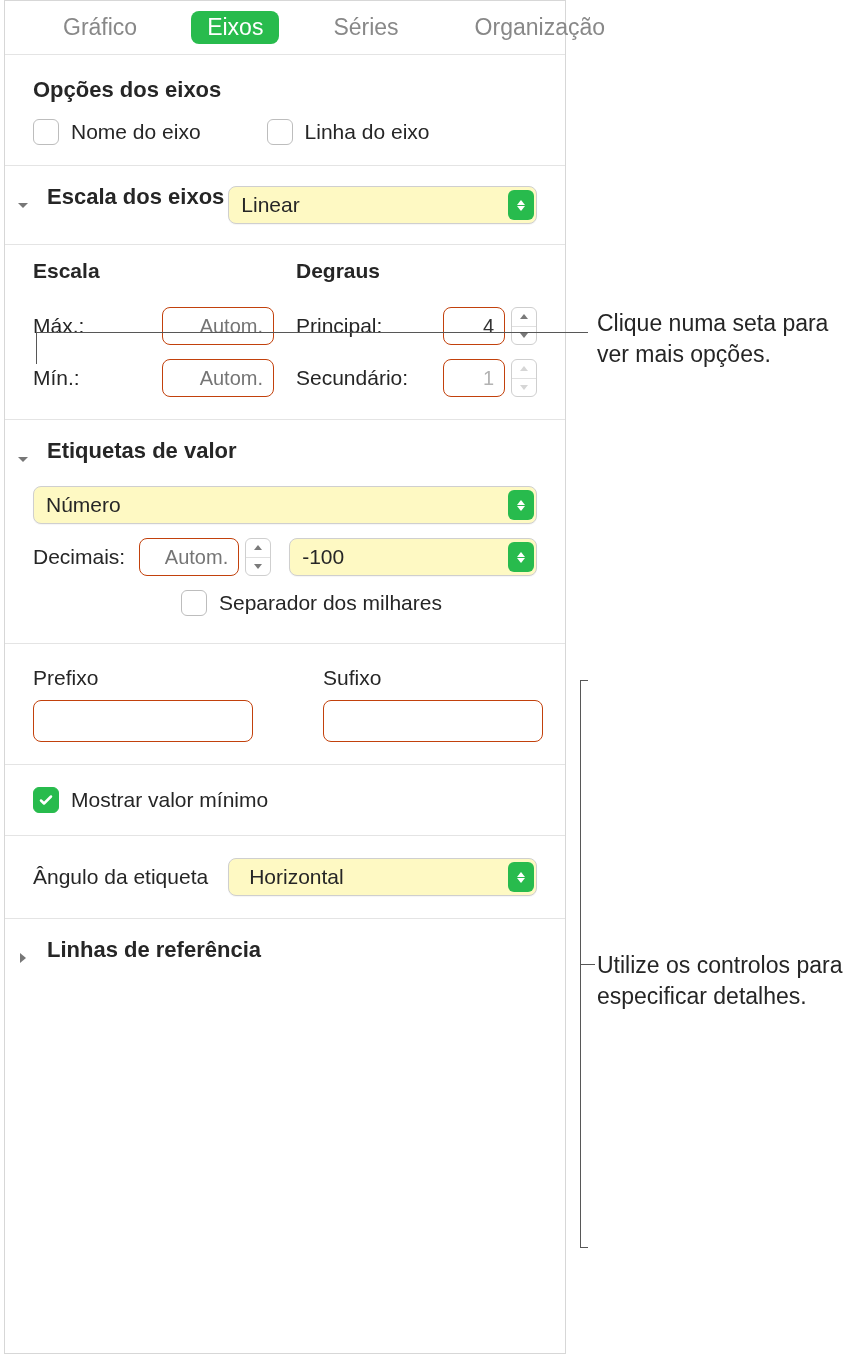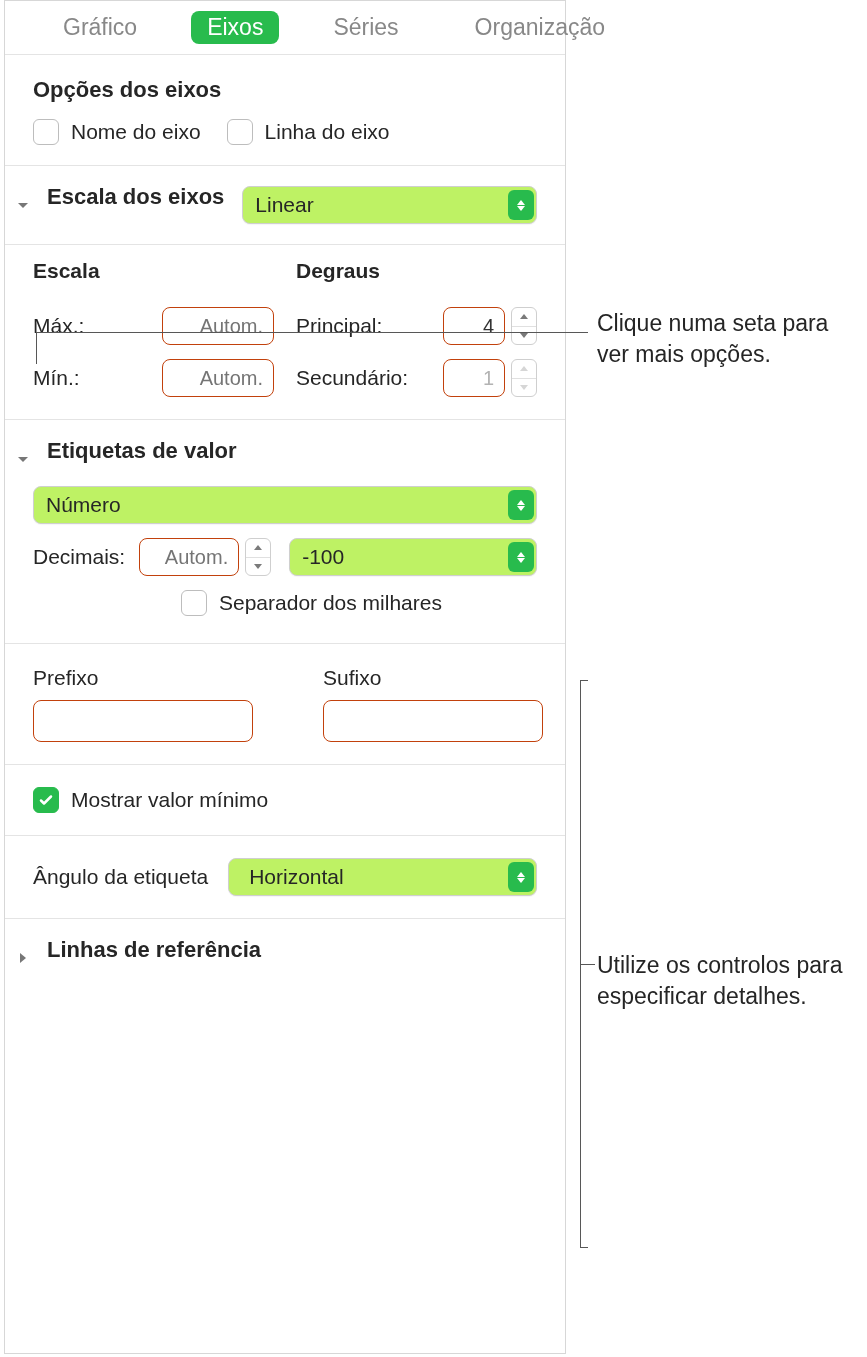--- a/index.html
+++ b/index.html
@@ -33,38 +33,38 @@
     display: inline-flex; background: #ededed; border-radius: 10px;
     padding: 2px;
   }
   .seg .btn {
     padding: 7px 18px; border-radius: 9px; color: #3a3a3a; font-size: 21px;
     cursor: pointer;
   }
   .seg .btn.on { background: #fff; box-shadow: 0 1px 2px rgba(0,0,0,.18); }
   .sect { padding: 22px 28px 20px 28px; border-bottom: 1px solid #e4e4e4; }
   .sect-h { font-weight: 700; font-size: 22px; margin-bottom: 16px; }
-  .chk-row { display: flex; gap: 26px; }
+  .chk-row { display: flex; gap: 66px; }
   .chk { display: inline-flex; align-items: center; gap: 12px; cursor: pointer; }
   .box {
     width: 26px; height: 26px; border: 1.5px solid #bdbdbd; border-radius: 6px;
     background: #fff; display: inline-flex; align-items: center; justify-content: center;
   }
   .box.on { background: #28bb4d; border-color: #28bb4d; }
   .box.on svg { display: block; }
   .box svg { display: none; }
   .disclosure {
     width: 20px; height: 20px; display: inline-flex; align-items: center; justify-content: center;
     margin-right: 14px; cursor: pointer; flex-shrink: 0;
   }
   .disclosure svg { fill: #777; }
   .rowline { display: flex; align-items: center; }
   .select {
     display: inline-flex; align-items: center; justify-content: space-between;
-    border: 1px solid #cfcfcf; border-radius: 8px; background: #bef264;
+    border: 1px solid #cfcfcf; border-radius: 8px; background: #fef9c3;
     height: 38px; padding-left: 12px; padding-right: 2px; cursor: pointer;
     box-shadow: 0 1px 1px rgba(0,0,0,.04);
   }
   .select .arrows {
     width: 26px; height: 30px; background: #28bb4d; border-radius: 6px; margin-left: 10px;
     display: flex; flex-direction: column; align-items: center; justify-content: center; gap: 1px;
   }
   .tri-up {
     width: 0; height: 0; border-left: 4px solid transparent; border-right: 4px solid transparent;
     border-bottom: 5px solid #fff;
@@ -145,21 +145,21 @@
       </div>
     </div>
 
     <div class="sect-disclosure">
       <div class="rowline">
         <span class="disclosure">
           <svg width="14" height="14" viewBox="0 0 14 14">
               <path d="M2 5l5 5 5-5z"></path>
             </svg>
         </span>
-        <span class="sect-h" style="flex:0 0 auto;margin-right:18px;">Escala dos eixos</span>
+        <span class="sect-h" style="flex:0 0 auto;margin-right:4px;">Escala dos eixos</span>
         <div class="select" style="flex:1;">
           <span>Linear</span>
           <span class="arrows">
               <span class="tri-up"></span>
               <span class="tri-dn"></span>
             </span>
         </div>
       </div>
     </div>
     <div class="pad-inner">

